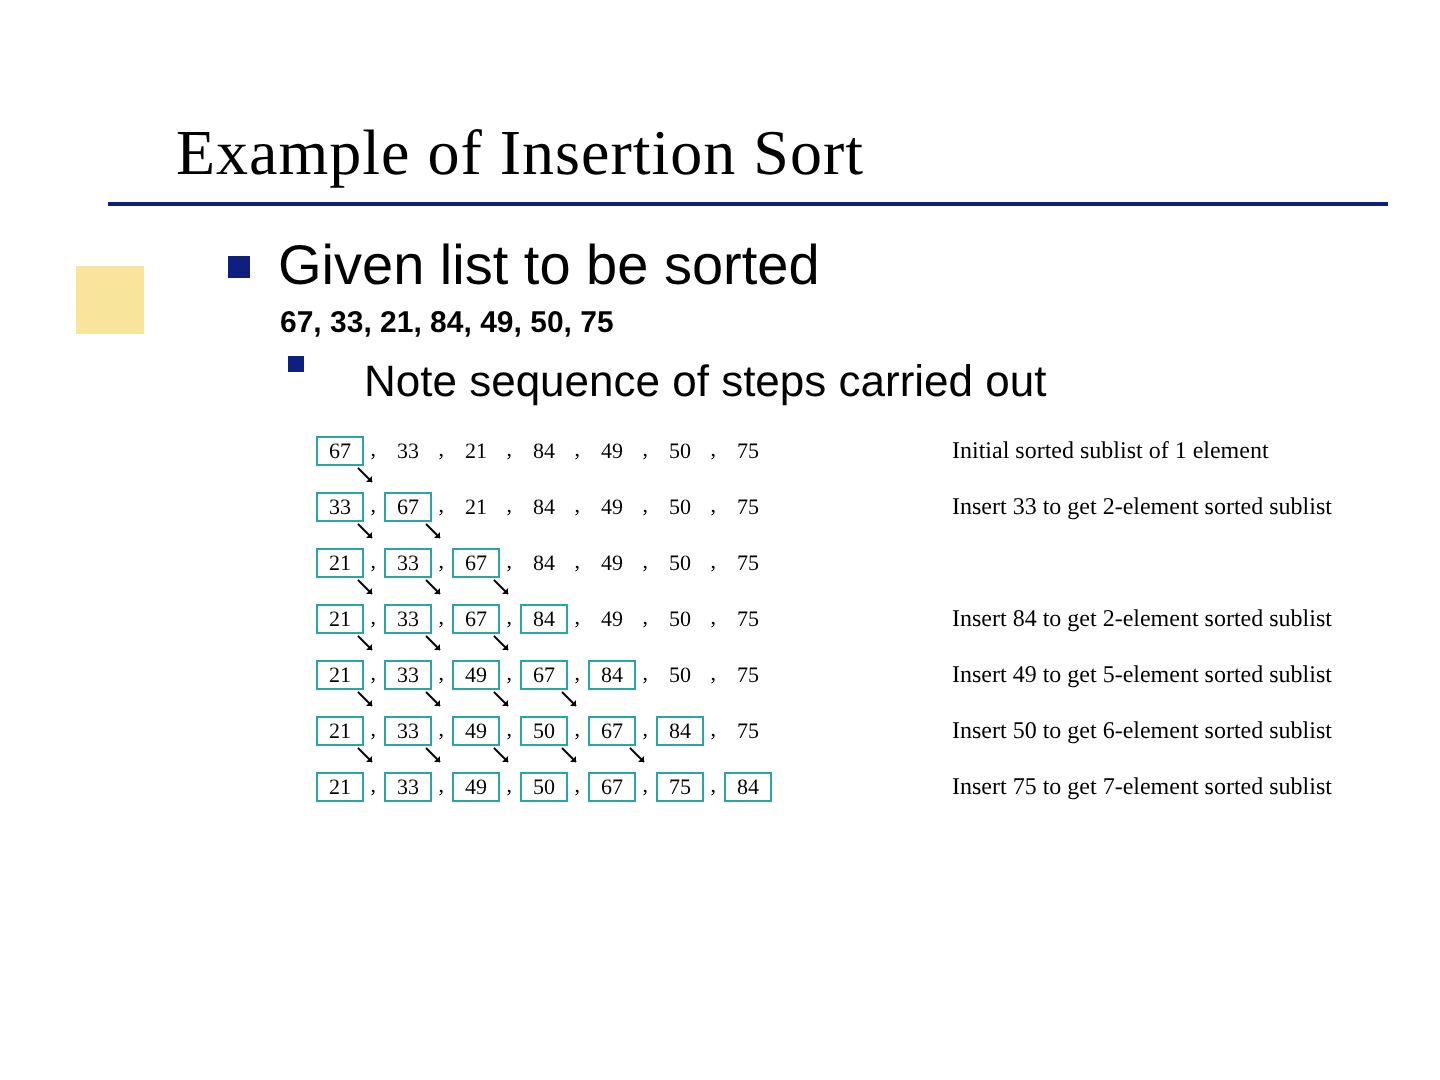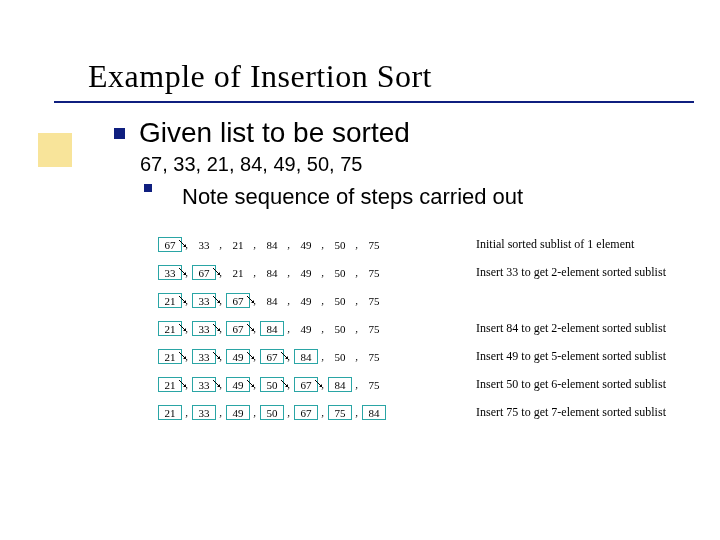--- a/index.html
+++ b/index.html
@@ -58,22 +58,23 @@
   .bullet-lg {
     width: 11px;
     height: 11px;
     background: #0f1f7f;
     flex: 0 0 auto;
   }
   .txt-lg {
     font-size: 28px;
   }
   .numlist {
-    font-size: 20px;
+    font-size: 15px;
     margin: 4px 0 8px 26px;
+    font-weight: bold;
   }
   .row2 {
     display: flex;
     align-items: flex-start;
     gap: 30px;
     margin-left: 30px;
     margin-top: 4px;
   }
   .bullet-sm {
     width: 8px;
@@ -84,21 +85,21 @@
   .txt-md {
     font-size: 22px;
   }
   
   .diagram {
     margin: 14px 0 0 44px;
     font-family: "Times New Roman", Times, serif;
   }
   .drow {
     display: flex;
-    align-items: flex-end;
+    align-items: flex-start;
     height: 28px;
     position: relative;
   }
   .cells {
     display: flex;
     gap: 10px;
     width: 272px; 
   }
   .cell {
     width: 24px;

